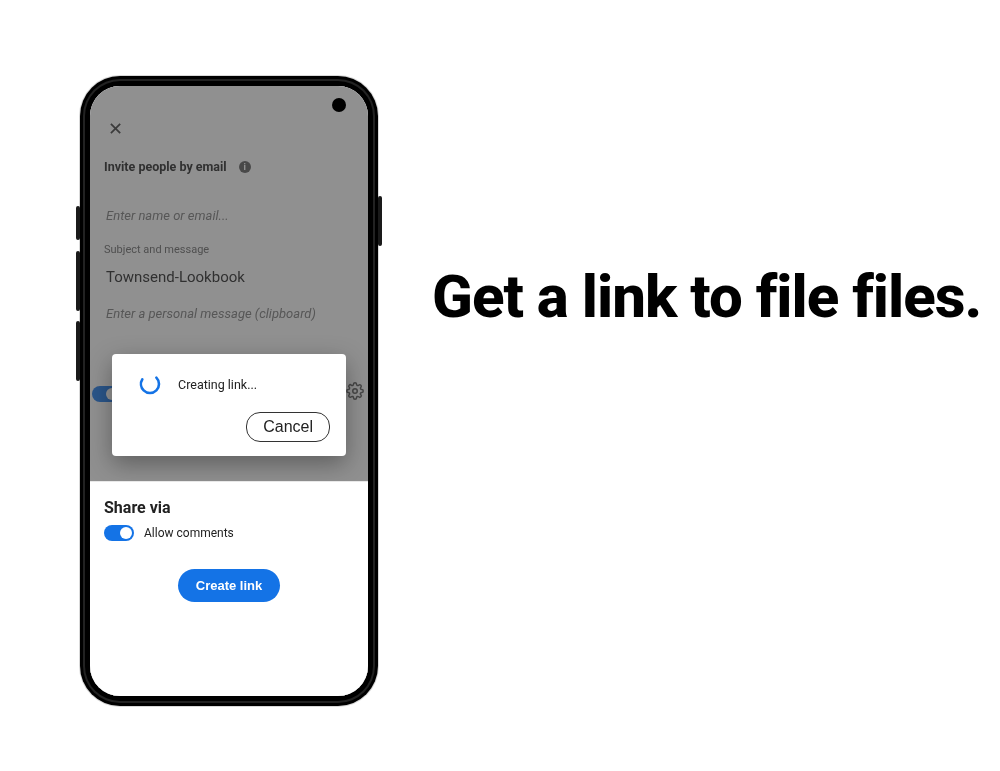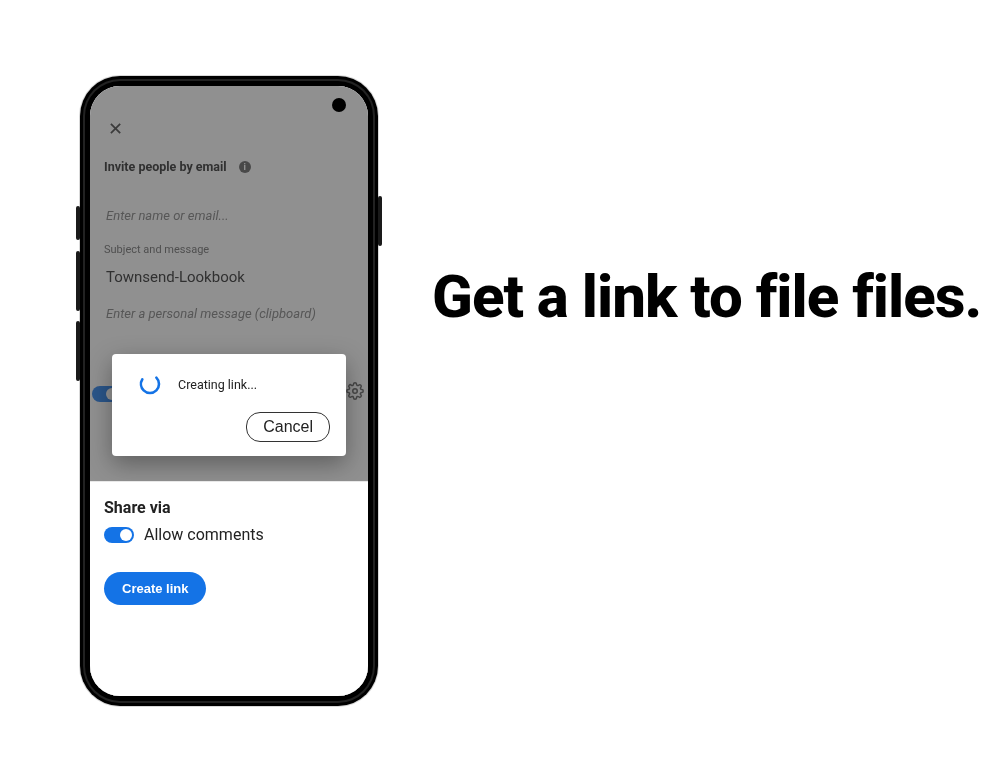--- a/index.html
+++ b/index.html
@@ -153,22 +153,22 @@
   .sheet p  { font-size:11.5px; color:#4a4a4a; line-height:1.45; margin-bottom:18px;}
   .allow-row { display:flex; align-items:center; gap:10px; margin-bottom:28px;}
   .switch {
     width:30px; height:16px; border-radius:10px; background:#1473e6;
     position:relative;
   }
   .switch::after{
     content:""; position:absolute; right:2px; top:2px;
     width:12px; height:12px; border-radius:50%; background:#fff;
   }
-  .allow-row .txt { font-size:16px; color:#222; }
-  .sheet-actions { display:flex; justify-content:flex-start; }
+  .allow-row .txt { font-size:12px; color:#222; }
+  .sheet-actions { display:flex; justify-content:center; }
   .btn-primary {
     background:#1473e6; color:#fff; border:none;
     font-size:13px; font-weight:600;
     padding:9px 18px; border-radius:18px;
   }
 </style>
 </head>
 <body>
 
 <div class="headline">Get a link to file files.</div>

